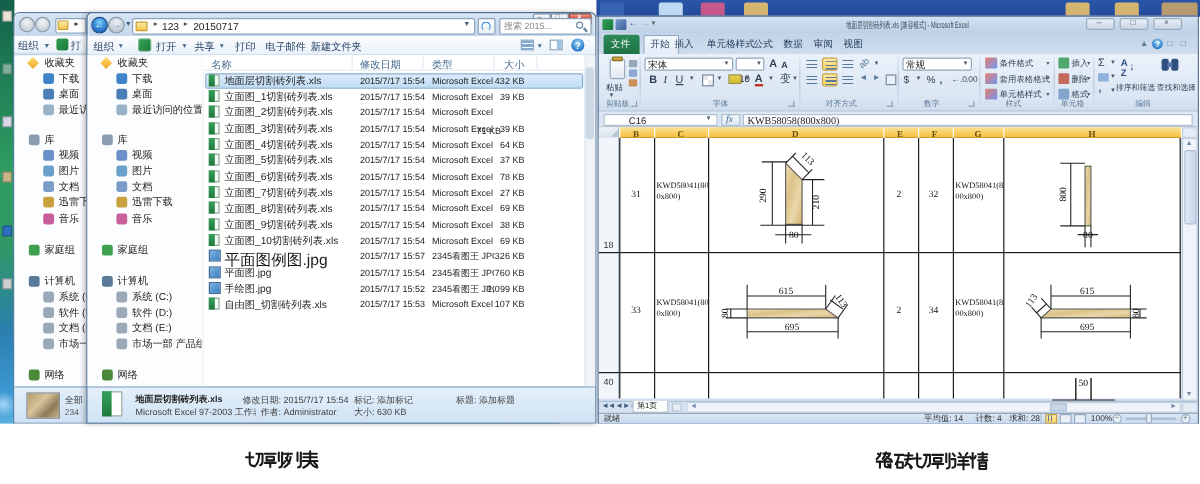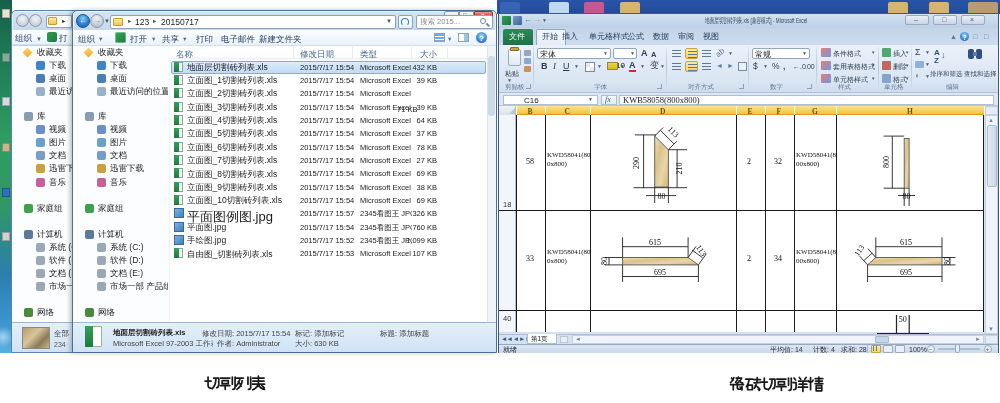--- a/index.html
+++ b/index.html
@@ -438,21 +438,21 @@
 <div class="a" style="left:516px;top:115px;width:1.3px;height:217px;background:#1c1c1c"></div>
 <div class="a" style="left:545px;top:115px;width:1.3px;height:217px;background:#1c1c1c"></div>
 <div class="a" style="left:590px;top:115px;width:1.3px;height:217px;background:#1c1c1c"></div>
 <div class="a" style="left:736px;top:115px;width:1.3px;height:217px;background:#1c1c1c"></div>
 <div class="a" style="left:765px;top:115px;width:1.3px;height:217px;background:#1c1c1c"></div>
 <div class="a" style="left:794px;top:115px;width:1.3px;height:217px;background:#1c1c1c"></div>
 <div class="a" style="left:836px;top:115px;width:1.3px;height:217px;background:#1c1c1c"></div>
 <div class="a" style="left:983px;top:115px;width:1.3px;height:217px;background:#1c1c1c"></div>
 <div class="a" style="left:499px;top:209.7px;width:485px;height:1.3px;background:#1c1c1c"></div>
 <div class="a" style="left:499px;top:310px;width:485px;height:1.3px;background:#1c1c1c"></div>
-<div class="tx" style="left:526px;top:158px;font-size:8px;color:#111;font-family:'Liberation Serif',serif">58</div>
+<div class="tx" style="left:526px;top:158px;font-size:8px;color:#111;font-family:'Liberation Serif',serif">31</div>
 <div class="tx" style="left:547px;top:151.5px;font-size:7px;color:#111;font-family:'Liberation Serif',serif">KWD58041(80</div>
 <div class="tx" style="left:547px;top:160.5px;font-size:7px;color:#111;font-family:'Liberation Serif',serif">0x800)</div>
 <div class="tx" style="left:747px;top:158px;font-size:8px;color:#111;font-family:'Liberation Serif',serif">2</div>
 <div class="tx" style="left:774px;top:158px;font-size:8px;color:#111;font-family:'Liberation Serif',serif">32</div>
 <div class="tx" style="left:796px;top:151.5px;font-size:7px;color:#111;font-family:'Liberation Serif',serif">KWD58041(8</div>
 <div class="tx" style="left:796px;top:160.5px;font-size:7px;color:#111;font-family:'Liberation Serif',serif">00x800)</div>
 <div class="tx" style="left:526px;top:255px;font-size:8px;color:#111;font-family:'Liberation Serif',serif">33</div>
 <div class="tx" style="left:547px;top:248.5px;font-size:7px;color:#111;font-family:'Liberation Serif',serif">KWD58041(80</div>
 <div class="tx" style="left:547px;top:257.5px;font-size:7px;color:#111;font-family:'Liberation Serif',serif">0x800)</div>
 <div class="tx" style="left:747px;top:255px;font-size:8px;color:#111;font-family:'Liberation Serif',serif">2</div>

